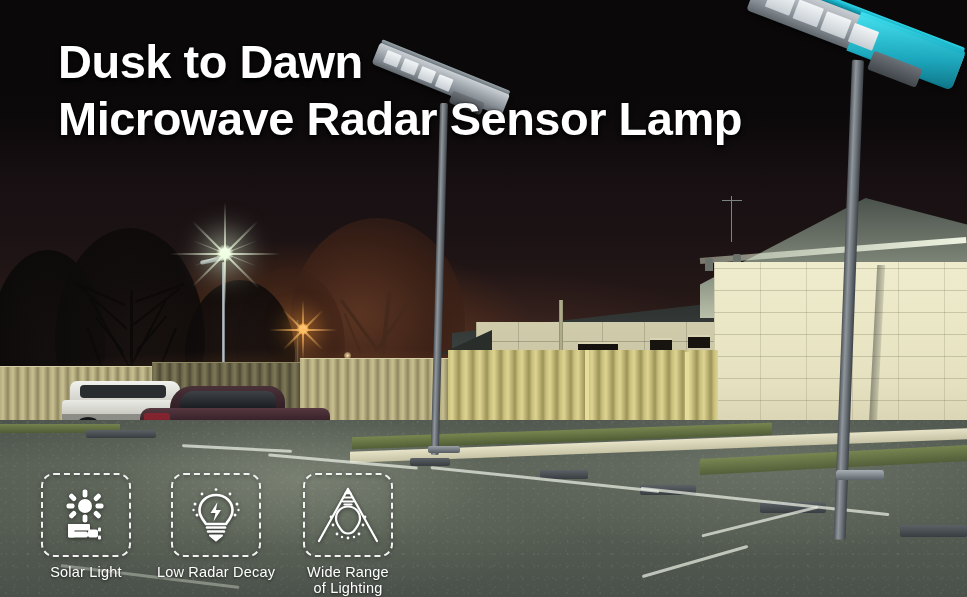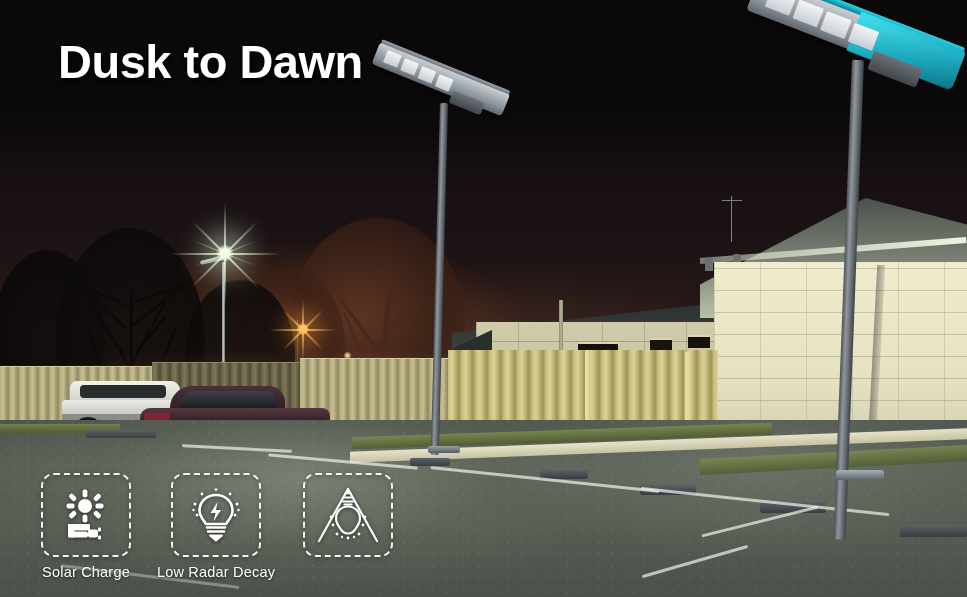--- a/index.html
+++ b/index.html
@@ -374,20 +374,21 @@
       <div class="led-cell" style="left:20px;top:19px;width:15px;height:13px;"></div>
       <div class="led-cell" style="left:39px;top:20px;width:15px;height:13px;"></div>
       <div class="led-cell" style="left:58px;top:21px;width:15px;height:13px;"></div>
       <div class="led-cell" style="left:77px;top:22px;width:15px;height:13px;"></div>
       <div class="lamp-head" style="left:96px;top:32px;width:34px;height:13px;"></div>
     </div>
   </div>
 
   <div id="headline">
     <span class="l1">Dusk to Dawn</span>
+    <span class="l2">Microwave Radar Sensor Lamp</span>
   </div>
 
   <div id="features">
 
     <div class="feature f1">
       <div class="box">
         <svg width="52" height="52" viewBox="0 0 52 52">
           <g fill="#fff">
             <circle cx="25" cy="17" r="7"></circle>
             <rect x="22.6" y="0.5" width="4.8" height="8" rx="2"></rect>
@@ -400,21 +401,21 @@
             <rect x="34.9" y="21.6" width="4.8" height="8" rx="2" transform="rotate(-45 37.3 25.6)"></rect>
             <rect x="8" y="35" width="22" height="6.5" rx="1"></rect>
             <rect x="8" y="35" width="6.5" height="13.5" rx="1"></rect>
             <rect x="8" y="42.5" width="20" height="6" rx="2"></rect>
             <rect x="28" y="40.5" width="10" height="8" rx="2"></rect>
             <rect x="38" y="38.5" width="3" height="4" rx="1"></rect>
             <rect x="38" y="46.5" width="3" height="4" rx="1"></rect>
           </g>
         </svg>
       </div>
-      <div class="cap">Solar Charge</div>
+      <div class="cap">Solar Light</div>
     </div>
 
     <div class="feature f2">
       <div class="box">
         <svg width="52" height="54" viewBox="0 0 52 54">
           <g stroke="#fff" fill="none" stroke-width="2.6" stroke-linecap="round" stroke-linejoin="round">
             <path d="M26 7 C16.5 7 9.5 14 9.5 22.5 C9.5 28.5 13.5 32 16 36 L36 36 C38.5 32 42.5 28.5 42.5 22.5 C42.5 14 35.5 7 26 7 Z"></path>
             <path d="M17 39.5 L35 39.5"></path>
             <path d="M18 43.5 L34 43.5"></path>
             <path d="M20 47.5 L32 47.5 L26 52.5 Z" fill="#fff" stroke-width="2"></path>
@@ -454,17 +455,19 @@
             <circle cx="16" cy="38" r="1.4"></circle>
               <circle cx="46" cy="38" r="1.4"></circle>
             <circle cx="20" cy="47" r="1.4"></circle>
               <circle cx="42" cy="47" r="1.4"></circle>
             <circle cx="31" cy="51" r="1.4"></circle>
             <circle cx="25" cy="50" r="1.2"></circle>
               <circle cx="37" cy="50" r="1.2"></circle>
           </g>
         </svg>
       </div>
+      <div class="cap">Wide Range
+of Lighting</div>
     </div>
 
 
   </div>
 </div>
 
 </body></html>

